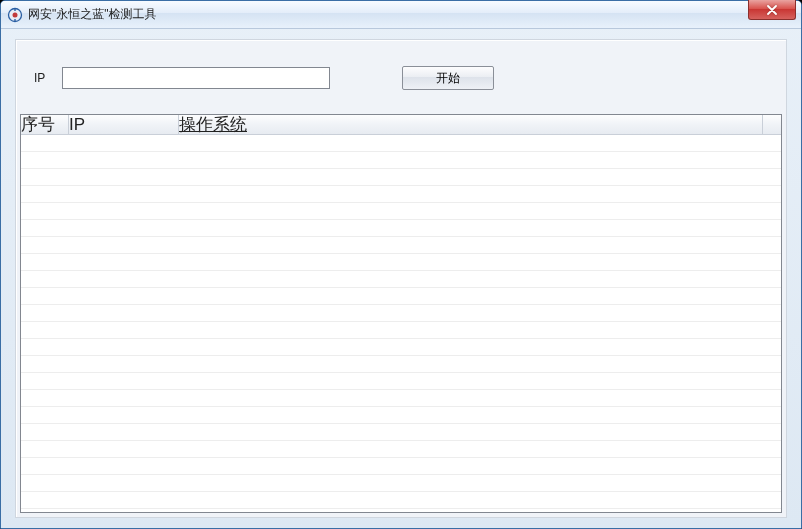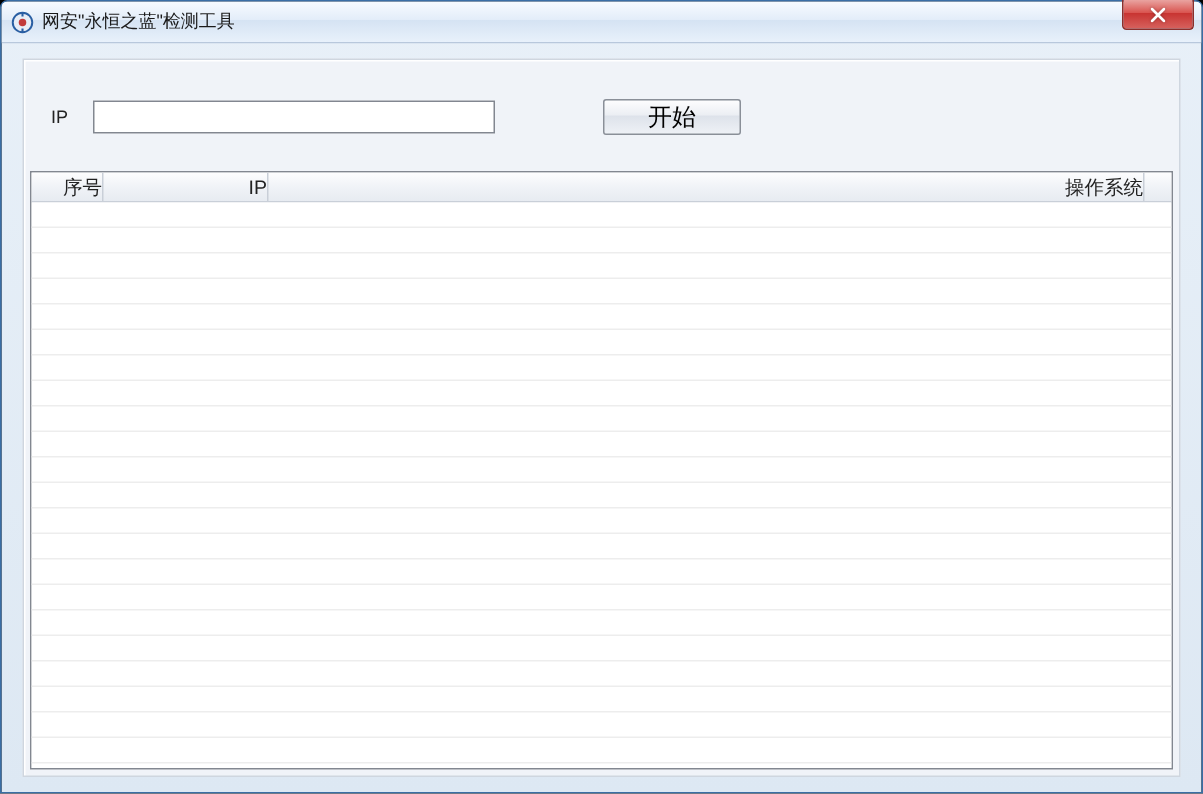--- a/index.html
+++ b/index.html
@@ -84,51 +84,51 @@
       font-size: 12px;
       outline: none;
     }
     .spacer { width: 72px; }
     .action-btn {
       width: 92px;
       height: 24px;
       margin-right: 44px;
       border: 1px solid #8a8f98;
       background: linear-gradient(to bottom, #fdfdfe 0%, #ebeef3 45%, #dde2ea 46%, #eef1f6 100%);
-      font-size: 16px;
+      font-size: 12px;
       cursor: pointer;
       border-radius: 2px;
     }
     .table-wrap {
       position: absolute;
       left: 4px; right: 4px; top: 74px; bottom: 4px;
       border: 1px solid #828790;
       background: #fff;
       overflow: hidden;
     }
     .table-head {
       display: flex;
       height: 20px;
       background: linear-gradient(to bottom, #fdfdfe 0%, #f0f3f7 50%, #e7ebf1 100%);
       border-bottom: 1px solid #c9cfd8;
     }
     .th {
       border-right: 1px solid #c9cfd8;
-      text-align: right;
+      text-align: left;
       line-height: 19px;
-      font-size: 13px;
+      font-size: 17px;
       color: #222;
       overflow: hidden;
       white-space: nowrap;
     }
     .th-last-spacer { flex: 0 0 18px; border-right: none; }
     .col0 { flex: 0 0 48px; }
     .col1 { flex: 0 0 110px; }
     .col2 { flex: 0 0 250px; }
-    .col3 { flex: 1 1 auto; }
+    .col3 { flex: 1 1 auto; text-decoration: underline; }
     .table-body {
       position: absolute;
       left: 0; right: 0; top: 20px; bottom: 0;
       background: #fff;
     }
     .grid-row {
       height: 17px;
       border-bottom: 1px solid #ededed;
     }
   </style>

